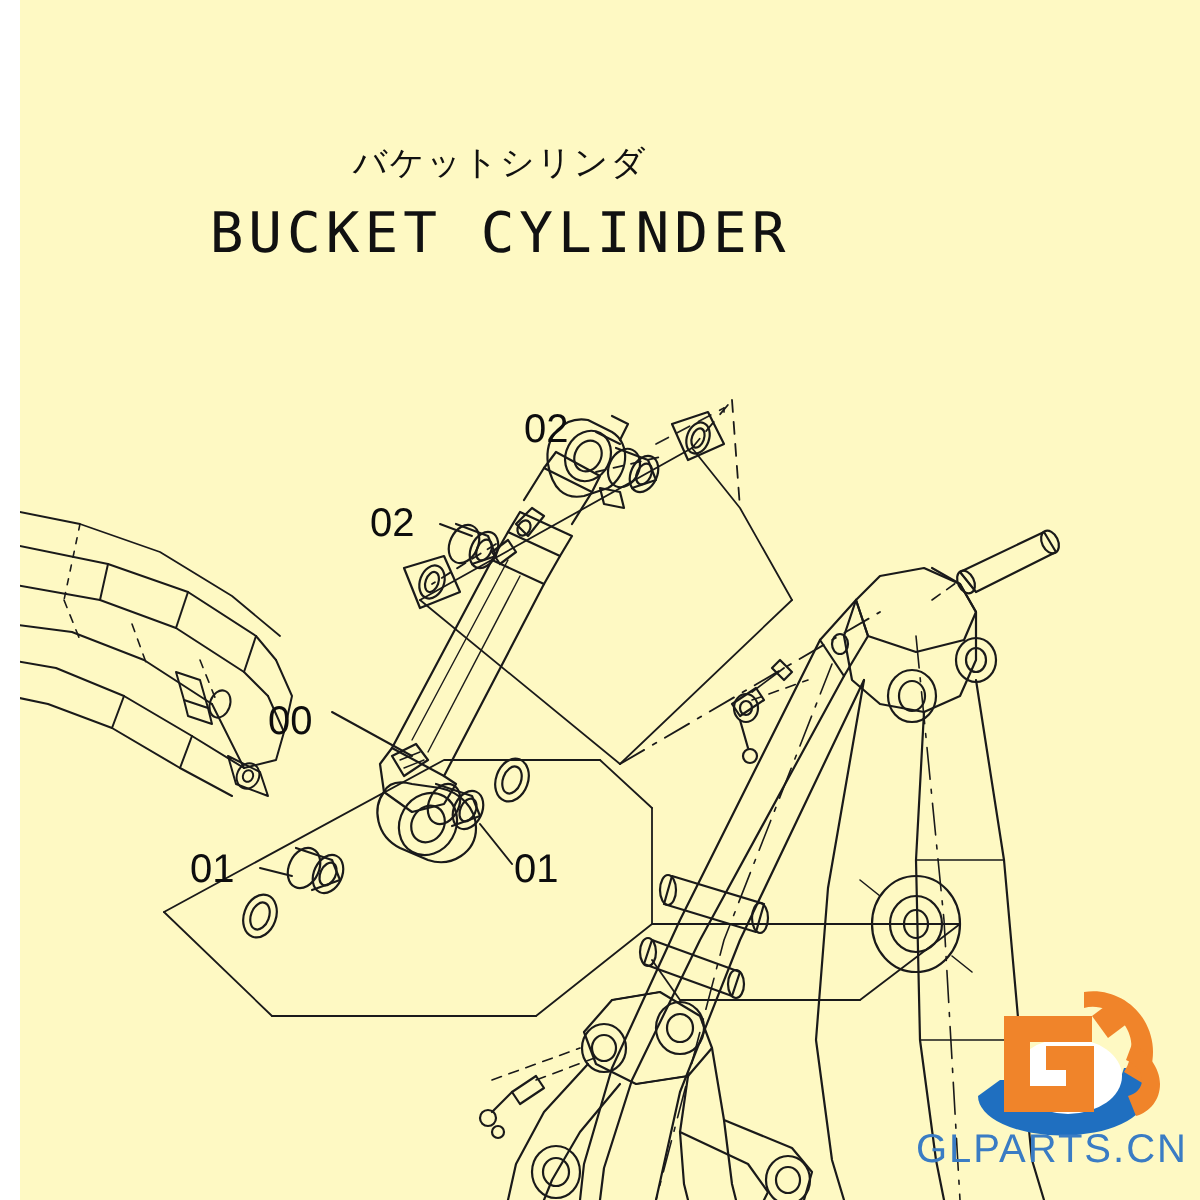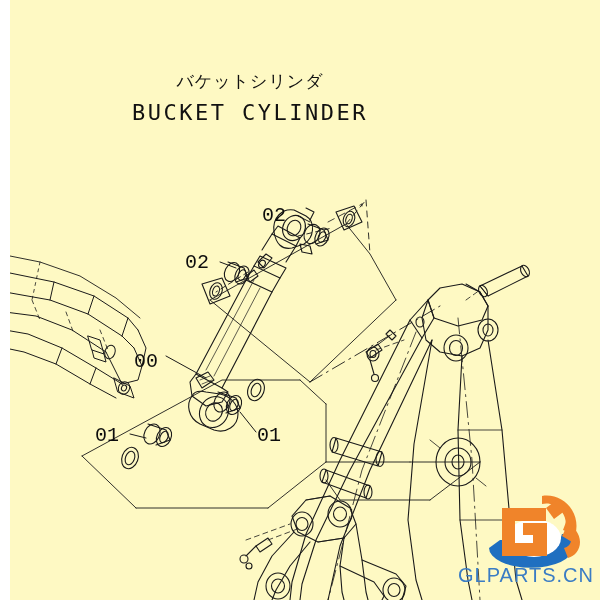--- a/index.html
+++ b/index.html
@@ -39,28 +39,28 @@
   .title-jp {
     font-family: "DejaVu Sans", sans-serif;
     font-size: 17px;
     letter-spacing: 1px;
     color: #111111;
     white-space: nowrap;
   }
   .title-en {
     margin-top: 7px;
     font-family: "DejaVu Sans Mono", monospace;
-    font-size: 22px;
+    font-size: 28px;
     letter-spacing: 2.5px;
     color: #111111;
     white-space: nowrap;
   }
   .callout {
     position: absolute;
-    font-family: Liberation Mono, monospace;
+    font-family: Liberation Sans, sans-serif;
     font-size: 20px;
     color: #0d0d0d;
     letter-spacing: 0px;
     white-space: nowrap;
   }
   #logo-wrap {
     position: absolute;
     left: 448px;
     top: 492px;
     width: 150px;

